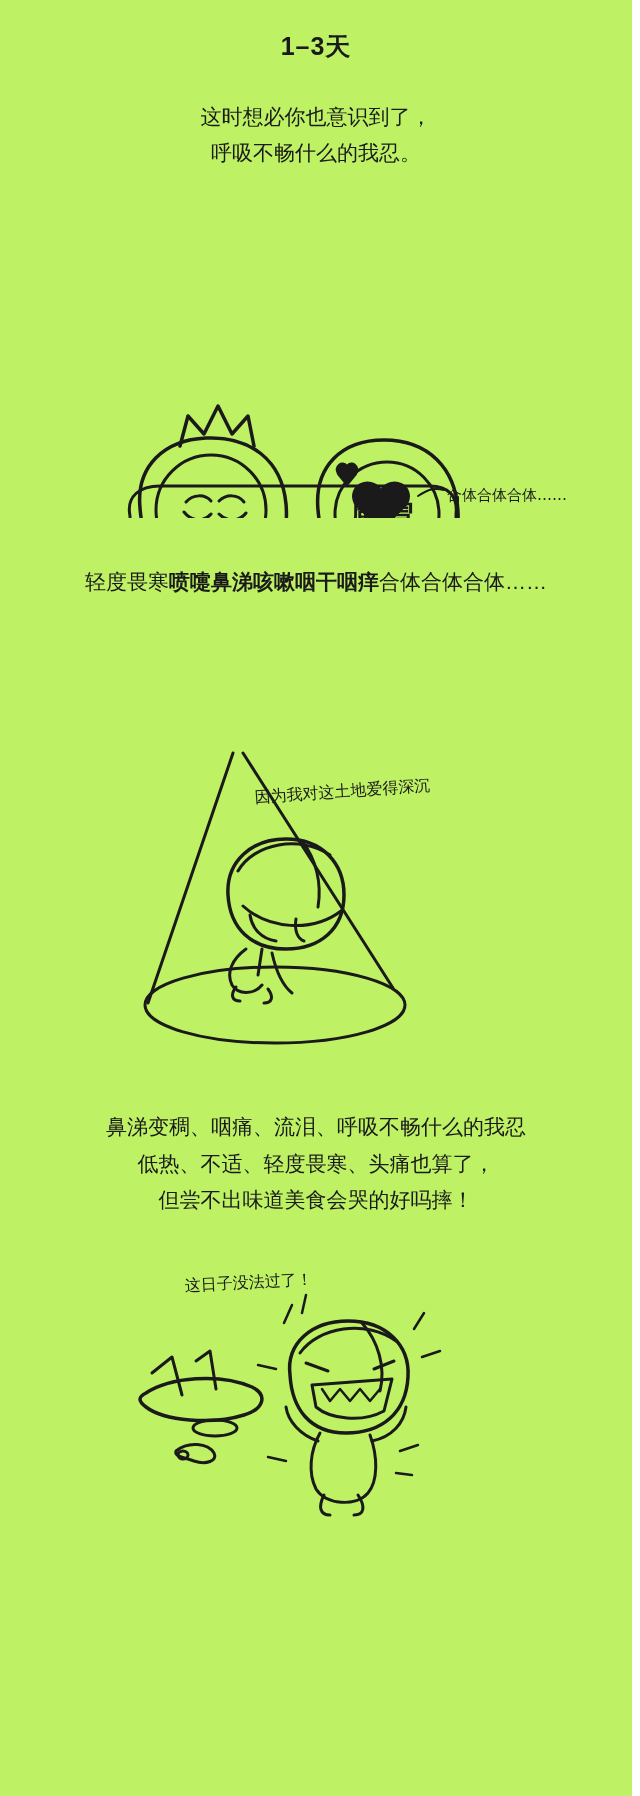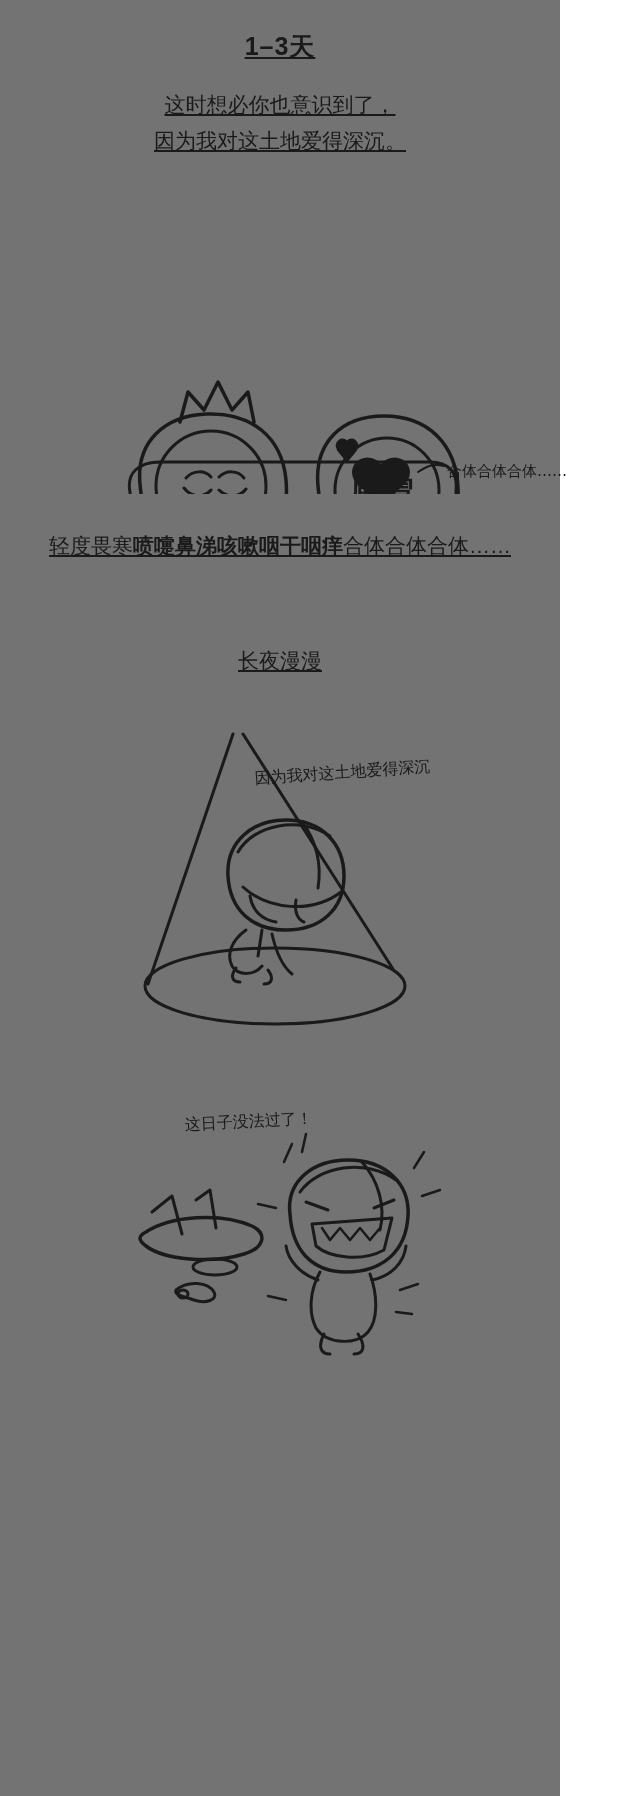--- a/index.html
+++ b/index.html
@@ -9,40 +9,39 @@
   }
   body {
     width: 640px;
     min-height: 1796px;
     font-family: "Liberation Sans", sans-serif;
     color: #1a1a1a;
     position: relative;
     overflow-x: hidden;
   }
   .page {
-    width: 560px;
+    width: 632px;
     min-height: 1796px;
     position: relative;
-    background: #737373;
-    text-decoration: underline;
+    background: #bef264;
   }
   .section-title {
     text-align: center;
     font-size: 25px;
     font-weight: bold;
     letter-spacing: 1px;
     margin: 0;
     padding: 0;
     line-height: 1.3;
   }
   .para {
     text-align: center;
     font-size: 21px;
     line-height: 1.75;
-    margin: 4px;
+    margin: 16px;
     padding: 0;
   }
   .para-line {
     display: block;
     white-space: nowrap;
   }
   .bold-inline {
     font-weight: bold;
   }
   .block {
@@ -67,21 +66,21 @@
 <div class="page">
 
   <div class="hero-top"></div>
 
   <h2 class="section-title">1–3天</h2>
 
   <div class="sp-20"></div>
 
   <div class="para block">
     <span class="para-line">这时想必你也意识到了，</span>
-    <span class="para-line">因为我对这土地爱得深沉。</span>
+    <span class="para-line">呼吸不畅什么的我忍。</span>
   </div>
 
   <div class="sp-50"></div>
 
   <div class="art">
     <svg width="640" height="280" viewBox="0 0 640 280" xmlns="http://www.w3.org/2000/svg">
       <g fill="none" stroke="#1a1a1a" stroke-width="3" stroke-linecap="round" stroke-linejoin="round">
 
         <path d="M95 420 L545 420"></path>
         <path d="M100 428 C 200 440, 420 440, 540 424" stroke-width="3"></path>
@@ -131,21 +130,20 @@
   <div class="para block">
     <span class="para-line"><span>轻度畏寒</span><span class="bold-inline">喷嚏鼻涕咳嗽咽干咽痒</span><span>合体合体合体……</span></span>
   </div>
 
   <div class="sp-50"></div>
 
 
   <div class="sp-20"></div>
 
   <div class="para block">
-    <span class="para-line">长夜漫漫</span>
   </div>
 
   <div class="sp-40"></div>
 
   <div class="art">
     <svg width="640" height="330" viewBox="0 0 640 330" xmlns="http://www.w3.org/2000/svg">
       <g fill="none" stroke="#1a1a1a" stroke-width="3" stroke-linecap="round" stroke-linejoin="round">
 
         <path d="M233 10 L148 260"></path>
         <path d="M243 10 L393 245"></path>
@@ -171,20 +169,25 @@
         <path d="M268 246 C 274 254, 272 260, 264 260"></path>
       </g>
       <g font-family="DejaVu Sans, sans-serif" font-size="16" fill="#1a1a1a" transform="rotate(-4 250 60)">
         <text x="255" y="60">因为我对这土地爱得深沉</text>
       </g>
     </svg>
   </div>
 
   <div class="sp-20"></div>
 
+  <div class="para block">
+    <span class="para-line">鼻涕变稠、咽痛、流泪、呼吸不畅什么的我忍</span>
+    <span class="para-line">低热、不适、轻度畏寒、头痛也算了，</span>
+    <span class="para-line">但尝不出味道美食会哭的好吗摔！</span>
+  </div>
 
   <div class="sp-30"></div>
 
   <div class="art">
     <svg width="640" height="260" viewBox="0 0 640 260" xmlns="http://www.w3.org/2000/svg">
       <g font-family="DejaVu Sans, sans-serif" font-size="16" fill="#1a1a1a" transform="rotate(-3 185 26)">
         <text x="185" y="26">这日子没法过了！</text>
       </g>
       <g fill="none" stroke="#1a1a1a" stroke-width="3" stroke-linecap="round" stroke-linejoin="round">
 

